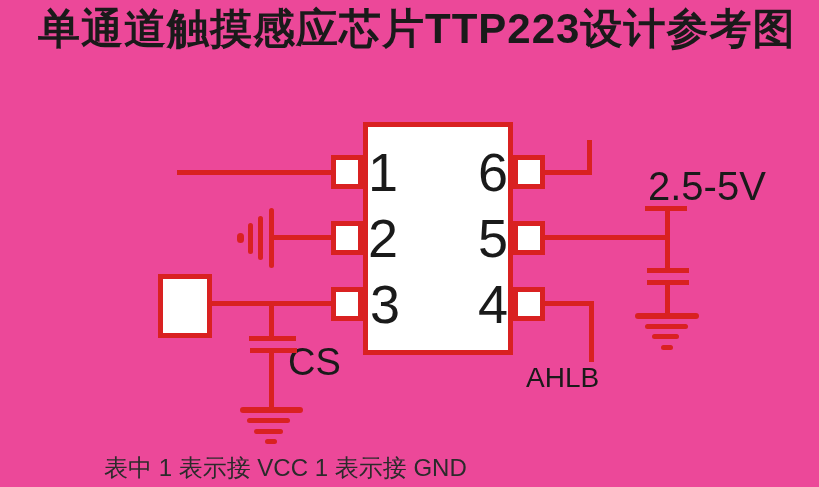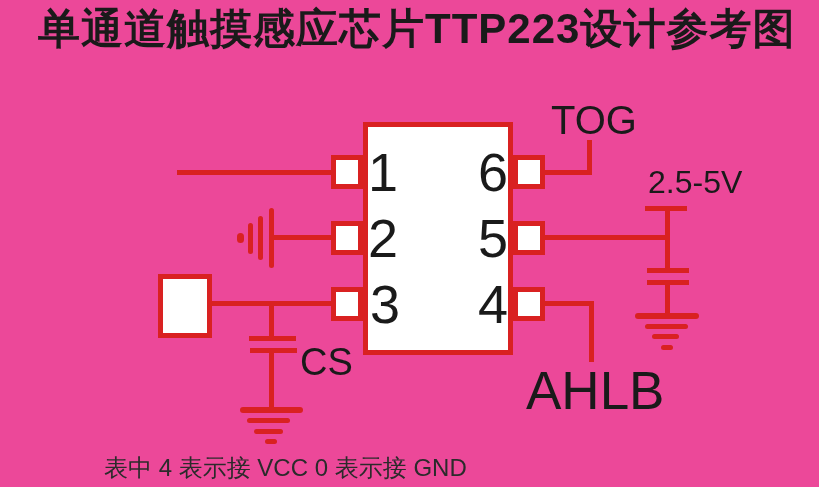--- a/index.html
+++ b/index.html
@@ -14,33 +14,32 @@
   .pad  { position:absolute; width:22px; height:24px; background:#ffffff;
           border:5px solid var(--wire); }
   .label{ position:absolute; color:var(--ink); white-space:nowrap; line-height:1; }
   .pin-num { position:absolute; font-size:54px; line-height:56px; color:var(--ink); }
   .pin-num.right { width:55px; text-align:right; }
   .rounded { border-radius:3px; }
   #title    { left:38px;  top:8px;   font-size:42px; font-weight:bold; letter-spacing:1px; }
   #footnote { left:104px; top:456px; font-size:24px; color:#2b2b2b; }
   #lbl-out  { left:155px; top:127px; font-size:44px; }
   #lbl-tog  { left:551px; top:100px; font-size:40px; }
-  #lbl-sup  { left:648px; top:166px; font-size:32px;text-align:right; }
-  #lbl-ahlb { left:526px; top:364px; font-size:53px; }
-  #lbl-cs   { left:300px; top:343px; font-size:38px; }
+  #lbl-sup  { left:648px; top:166px; font-size:40px;text-align:right; }
+  #lbl-ahlb { left:526px; top:364px; font-size:28px; }
+  #lbl-cs   { left:288px; top:343px; font-size:38px; }
   #lbl-elec { left:94px;  top:350px; font-size:40px; }
 </style>
 </head>
 <body>
 
 <div id="canvas">
 
   <div id="title" class="label">单通道触摸感应芯片TTP223设计参考图</div>
-  <div id="footnote" class="label">表中 4 表示接 VCC  0 表示接 GND</div>
-  <div id="lbl-tog" class="label">TOG</div>
+  <div id="footnote" class="label">表中 1 表示接 VCC  1 表示接 GND</div>
   <div id="lbl-sup" class="label">2.5-5V</div>
   <div id="lbl-ahlb" class="label">AHLB</div>
   <div id="lbl-cs" class="label">CS</div>
 
   <div class="abs" style="left:363px; top:122px; width:140px; height:223px; border:5px solid var(--wire); background:#fff;"></div>
 
   <div class="pad" style="left:331px; top:155px;"></div>
   <div class="pad" style="left:331px; top:221px;"></div>
   <div class="pad" style="left:331px; top:287px;"></div>
 

